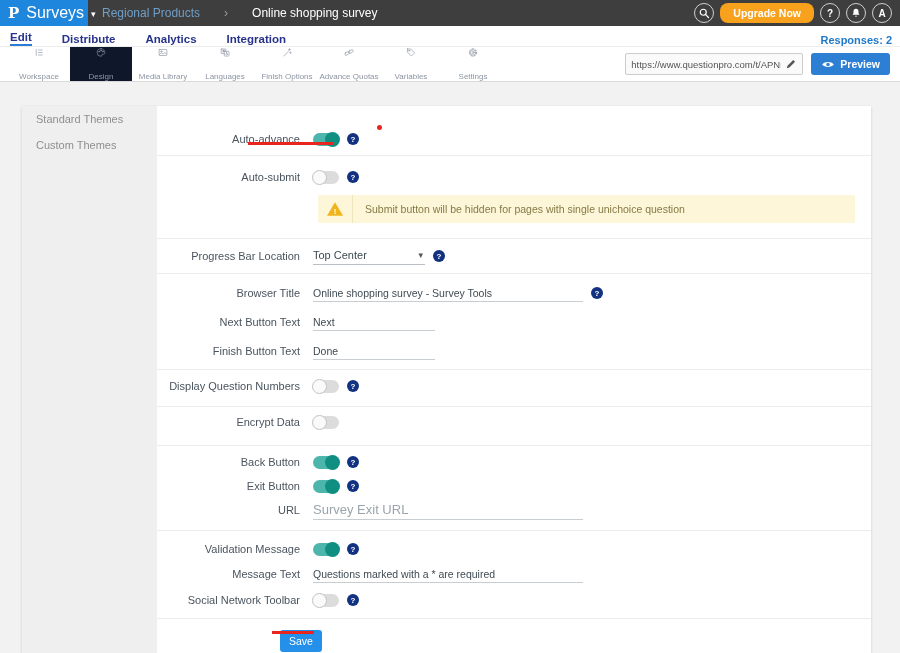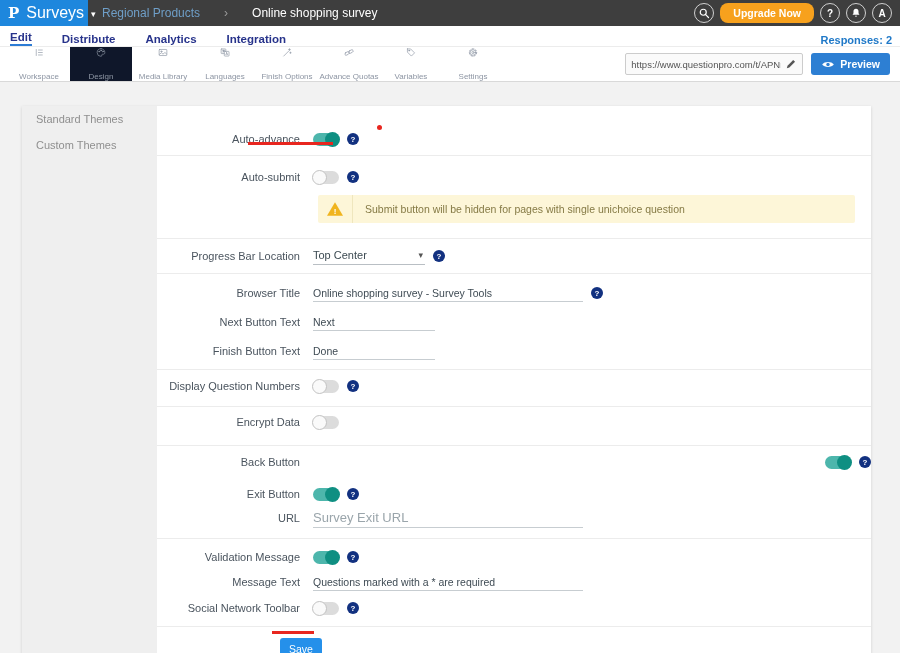--- a/index.html
+++ b/index.html
@@ -312,21 +312,21 @@
           <span class="flabel">Encrypt Data</span>
           <span class="ctrl">
             <span class="switch off">
                 <span class="knob"></span>
               </span>
           </span>
         </div>
       </div>
 
       <div class="group" style="padding:6px 0 10px;">
-        <div class="row" style="margin-bottom:12px;justify-content:space-between;">
+        <div class="row" style="margin-bottom:4px;">
           <span class="flabel">Back Button</span>
           <span class="ctrl">
             <span class="switch on">
                 <span class="knob"></span>
               </span>
             <span class="help">?</span>
           </span>
         </div>
         <div class="row" style="margin-bottom:4px;">
           <span class="flabel">Exit Button</span>

